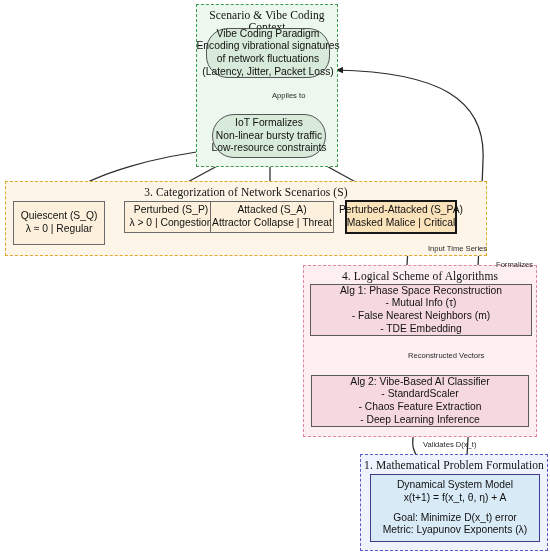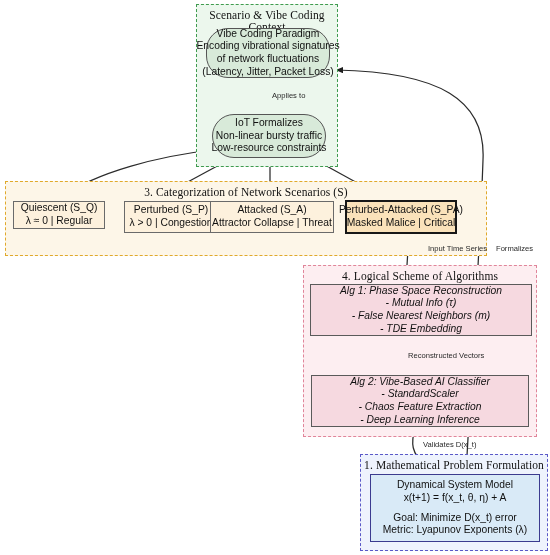--- a/index.html
+++ b/index.html
@@ -27,26 +27,26 @@
       border:1.4px dashed #e0a92b;background:#fdf6e8;}
   #cl-algo{left:303px;top:265px;width:234px;height:172px;
       border:1.4px dashed #e0859a;background:#fdeef1;}
   #cl-math{left:360px;top:454px;width:188px;height:97px;
       border:1.4px dashed #5a59c8;background:#eef3fd;}
 
   
   .green{background:#d8ead9;border-color:#555;border-radius:22px;}
   .cream{background:#fdf1dd;border-color:#6a6a6a;}
   .creamhi{background:#fae2ba;border-color:#171717;border-width:2.2px;}
-  .pink{background:#f6d9e0;border-color:#5a5a5a;font-style:italic;}
+  .pink{background:#f6d9e0;border-color:#5a5a5a;}
   .blue{background:#d9eaf7;border-color:#3b3b8f;}
 
   #n-vibe{left:206px;top:28px;width:124px;height:50px;}
   #n-iot {left:212px;top:114px;width:114px;height:44px;}
-  #n-sq  {left:13px; top:201px;width:92px;height:28px;}
+  #n-sq  {left:13px; top:201px;width:92px;height:44px;}
   #n-sp  {left:124px;top:201px;width:94px;height:32px;}
   #n-sa  {left:210px;top:201px;width:124px;height:32px;}
   #n-spa {left:345px;top:200px;width:112px;height:34px;}
   #n-a1  {left:310px;top:284px;width:222px;height:52px;}
   #n-a2  {left:311px;top:375px;width:218px;height:52px;}
   #n-math{left:370px;top:474px;width:170px;height:68px;}
   #n-math .gap{height:7px;}
 
   .elabel{position:absolute;font-size:7.6px;color:#2a2a2a;white-space:nowrap;
           font-family:"Liberation Sans",sans-serif;}
@@ -152,15 +152,15 @@
     <span class="ln">x(t+1) = f(x_t, θ, η) + A</span>
     <span class="gap"></span>
     <span class="ln">Goal: Minimize D(x_t) error</span>
     <span class="ln">Metric: Lyapunov Exponents (λ)</span>
   </div>
 
   <div class="elabel" style="left:272px;top:91px;">Applies to</div>
   <div class="elabel" style="left:428px;top:244px;">Input Time Series</div>
   <div class="elabel" style="left:408px;top:351px;">Reconstructed Vectors</div>
   <div class="elabel" style="left:423px;top:440px;">Validates D(x_t)</div>
-  <div class="elabel" style="left:496px;top:244px;">Formalizes</div>
+  <div class="elabel" style="left:496px;top:260px;">Formalizes</div>
 
 </div>
 
 </body></html>

